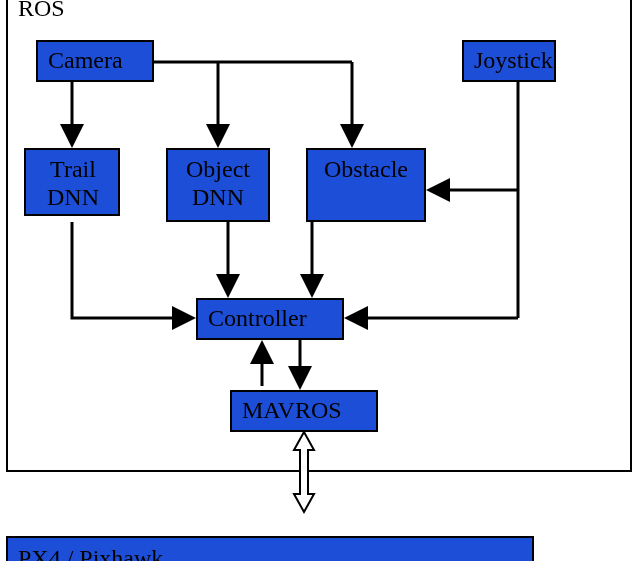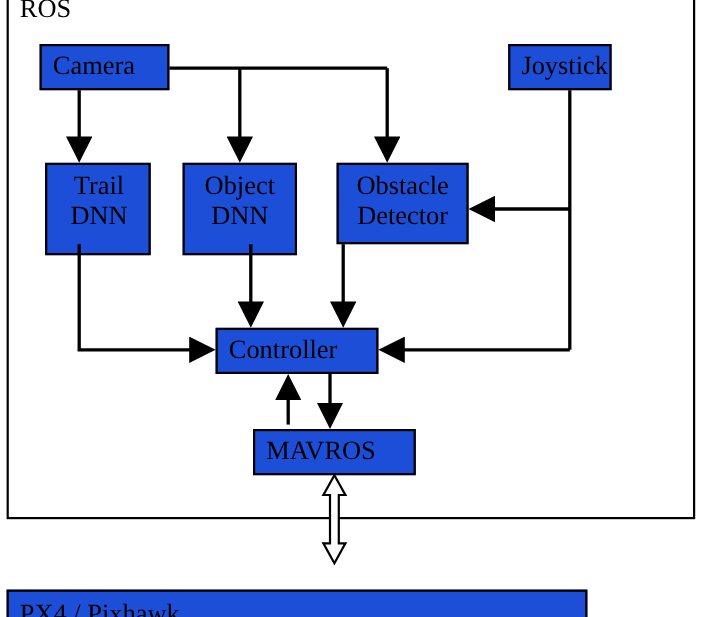--- a/index.html
+++ b/index.html
@@ -57,33 +57,32 @@
   <div class="ros-label" style="left:18px; top:-4px;">ROS</div>
 
   <div class="box" style="left:36px; top:40px; width:118px; height:42px; align-items:center;">
     <span>Camera</span>
   </div>
 
   <div class="box" style="left:462px; top:40px; width:94px; height:42px; align-items:center;">
     <span>Joystick</span>
   </div>
 
-  <div class="box" style="left:41px; top:148px; width:96px; height:84px; display:block;padding-left:12px;">
+  <div class="box" style="left:24px; top:148px; width:96px; height:68px; display:block;padding-left:12px;">
     <div>Trail</div>
     <div>DNN</div>
   </div>
 
-  <div class="box" style="left:166px; top:148px; width:104px; height:84px; display:block;">
+  <div class="box" style="left:166px; top:148px; width:104px; height:74px; display:block;">
     <div>Object</div>
     <div>DNN</div>
   </div>
 
   <div class="box" style="left:306px; top:148px; width:120px; height:74px; display:block;">
     <div>Obstacle</div>
-    <div>Detector</div>
   </div>
 
   <div class="box" style="left:196px; top:298px; width:148px; height:42px; align-items:center;">
     <span>Controller</span>
   </div>
 
   <div class="box" style="left:230px; top:390px; width:148px; height:42px; align-items:center;">
     <span>MAVROS</span>
   </div>
 

